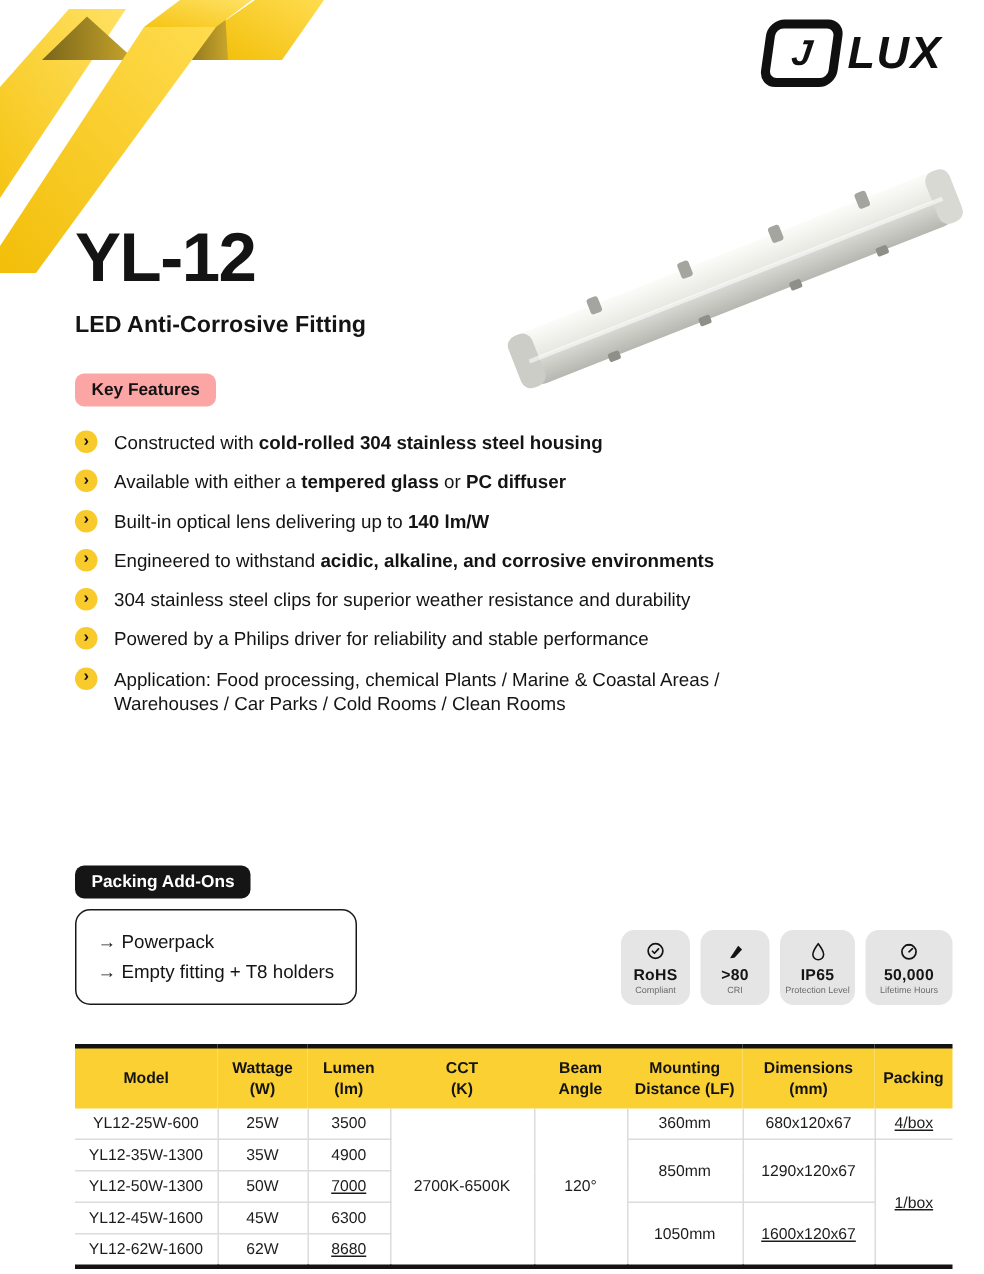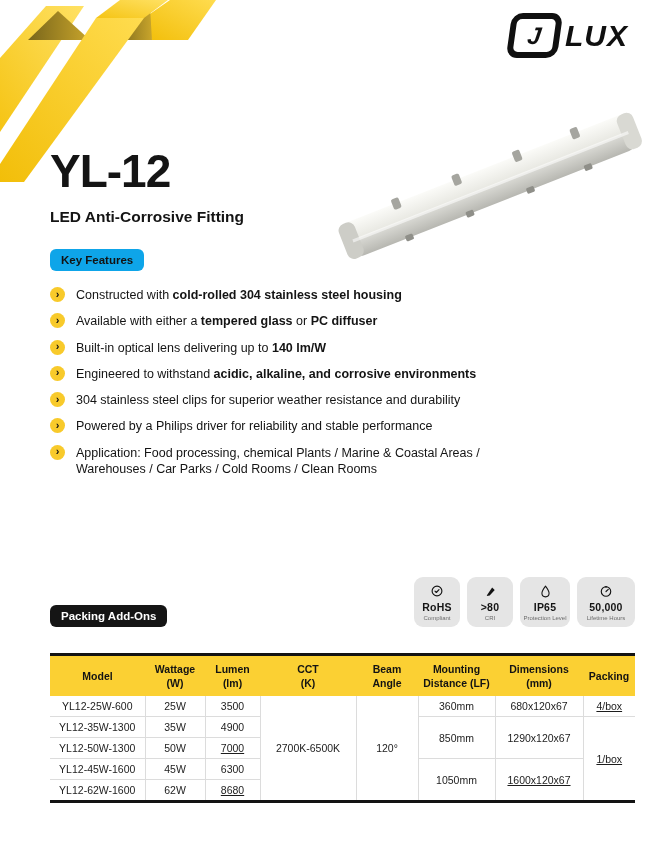--- a/index.html
+++ b/index.html
@@ -18,21 +18,21 @@
   }
   .logo-j{font-weight:900;font-size:24px;font-style:italic;color:#101010;}
   .logo-text{font-size:30px;font-weight:900;font-style:italic;letter-spacing:1px;color:#101010;}
   
   .product-visual{position:absolute;top:105px;right:0;width:330px;height:160px;}
   
   .content{position:absolute;left:36px;top:148px;width:585px;margin-left:14px;}
   .title{font-size:46px;font-weight:800;margin:0;letter-spacing:-1px;line-height:1;}
   .subtitle{font-size:15.5px;font-weight:700;margin-top:14px;}
   .badge-yellow{
-    display:inline-block;background:#0ea5e9;color:#131313;
+    display:inline-block;background:#fca5a5;color:#131313;
     font-size:11.5px;font-weight:700;padding:5px 11px;border-radius:6px;margin-top:23px;
   }
   ul.features{list-style:none;margin:16px 0 0;padding:0;}
   .features li{display:flex;align-items:flex-start;gap:11px;margin-bottom:10px;font-size:12.5px;line-height:1.3;}
   .bullet{
     flex:0 0 auto;width:15px;height:15px;border-radius:50%;background:#F8CA2B;color:#131313;
     display:flex;align-items:center;justify-content:center;
     font-size:11px;font-weight:800;line-height:1;padding-bottom:1px;box-sizing:border-box;
   }
   .feat-text{max-width:435px;}
@@ -175,20 +175,24 @@
     </li>
     <li>
       <span class="bullet">›</span>
       <span class="feat-text"><span>Application: Food processing, chemical Plants / Marine &amp; Coastal Areas / Warehouses / Car Parks / Cold Rooms / Clean Rooms</span></span>
     </li>
   </ul>
 
   <div class="addons-row">
     <div class="addons-left">
       <span class="badge-dark">Packing Add-Ons</span>
+      <div class="addons-box">
+        <div>→ Powerpack</div>
+        <div>→ Empty fitting + T8 holders</div>
+      </div>
     </div>
 
     <div class="spec-badges">
       <div class="spec-badge">
         <span class="spec-icon">
           <svg width="14" height="14" viewBox="0 0 16 16" fill="none" stroke="#131313" stroke-width="1.3" stroke-linecap="round" stroke-linejoin="round">
             <circle cx="8" cy="8" r="5.6"></circle>
               <path d="M5.7 8.2 L7.2 9.7 L10.3 6.4"></path>
           </svg>
         </span>

